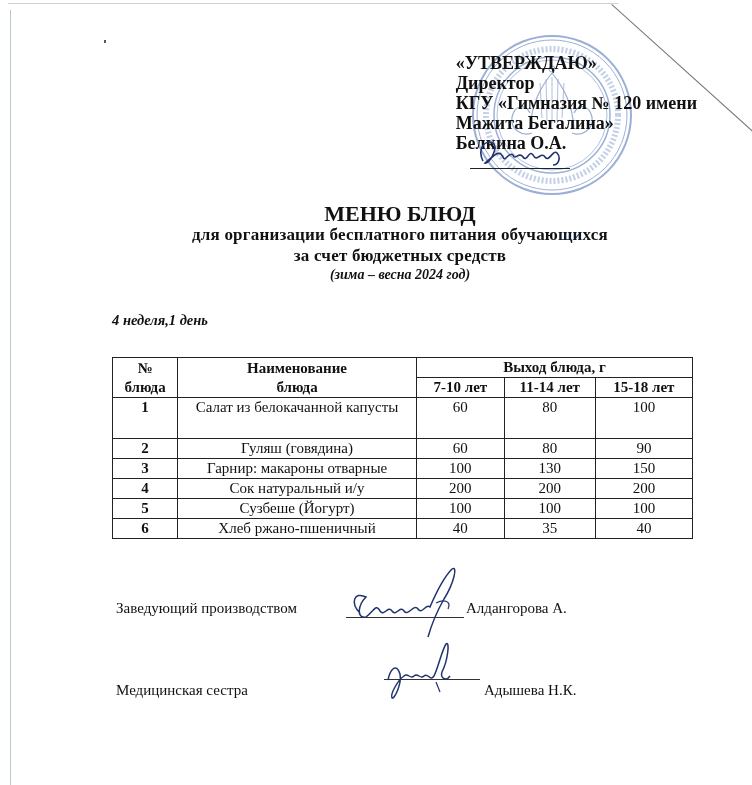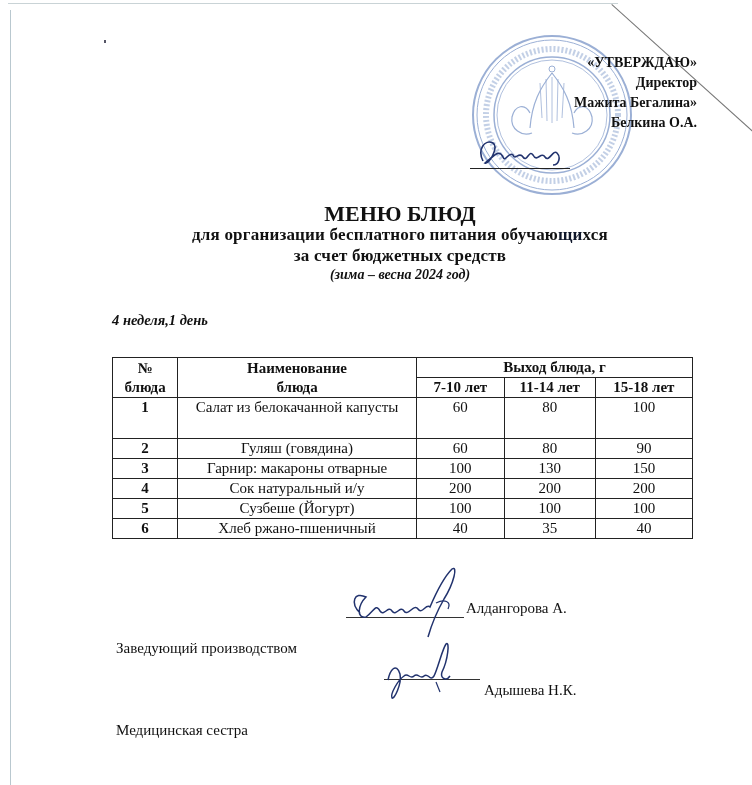--- a/index.html
+++ b/index.html
@@ -47,23 +47,22 @@
       position: absolute;
       left: 470px; top: 33px;
       width: 164px; height: 164px;
     }
     .stamp svg { width: 100%; height: 100%; }
 
     
     .approval {
       position: absolute;
       right: 55px; top: 53px;
-      text-align: right;
-      font-weight: bold;
-      font-size: 14px;
+      font-weight: bold;
+      font-size: 18px;
       line-height: 20px;
     }
     .approval .line { display: block; white-space: nowrap; }
     .director-sig {
       position: absolute;
       left: 475px; top: 135px;
       width: 95px; height: 36px;
     }
     .director-sig-underline {
       position: absolute;
@@ -144,21 +143,21 @@
     tr.row-h2 th { height: 19px; }
     tr.r1 td { height: 40px; }
     tr.rn td { height: 19px; }
 
     
     .sig-row {
       position: absolute;
       font-size: 15px;
       white-space: nowrap;
     }
-    .sig-row .role { position: absolute; left: 0; top: 0; margin-top: 40px; }
+    .sig-row .role { position: absolute; left: 0; top: 0; }
     .sig-row .name { position: absolute; top: 0; }
     .sig-line {
       position: absolute;
       height: 1px;
       background: #333;
     }
     .sig-scribble { position: absolute; }
   </style>
 </head>
 <body>
@@ -181,20 +180,21 @@
       <path d="M104 80 C109 70,119 72,122 84 C124 96,112 104,102 100" stroke-width="1.2"></path>
       <path d="M70 50 L72 85 M76 46 L77 88 M82 44 L82 90 M88 46 L87 88 M94 50 L92 85" stroke-width="0.8"></path>
       <circle cx="82" cy="36" r="3" stroke-width="1"></circle>
     </g>
   </svg>
 </div>
 
 <div class="approval">
   <span class="line">«УТВЕРЖДАЮ»</span>
   <span class="line">Директор</span>
+  <span class="line">КГУ «Гимназия № 120 имени</span>
   <span class="line">Мажита Бегалина»</span>
   <span class="line">Белкина О.А.</span>
 </div>
 <svg class="director-sig" viewBox="0 0 95 36">
   <path d="M8 26 C2 14,10 4,18 8 C24 12,14 30,10 28 C20 20,24 14,28 22 C30 28,34 16,38 20 C40 26,44 16,48 22 C52 28,54 14,58 20 C62 28,66 16,70 22 C74 28,78 14,82 18 C86 22,84 30,78 30" fill="none" stroke="#22336e" stroke-width="1.6"></path>
 </svg>
 <div class="director-sig-underline"></div>
 
 <div class="title-block">
   <span class="title-main">МЕНЮ БЛЮД</span>

